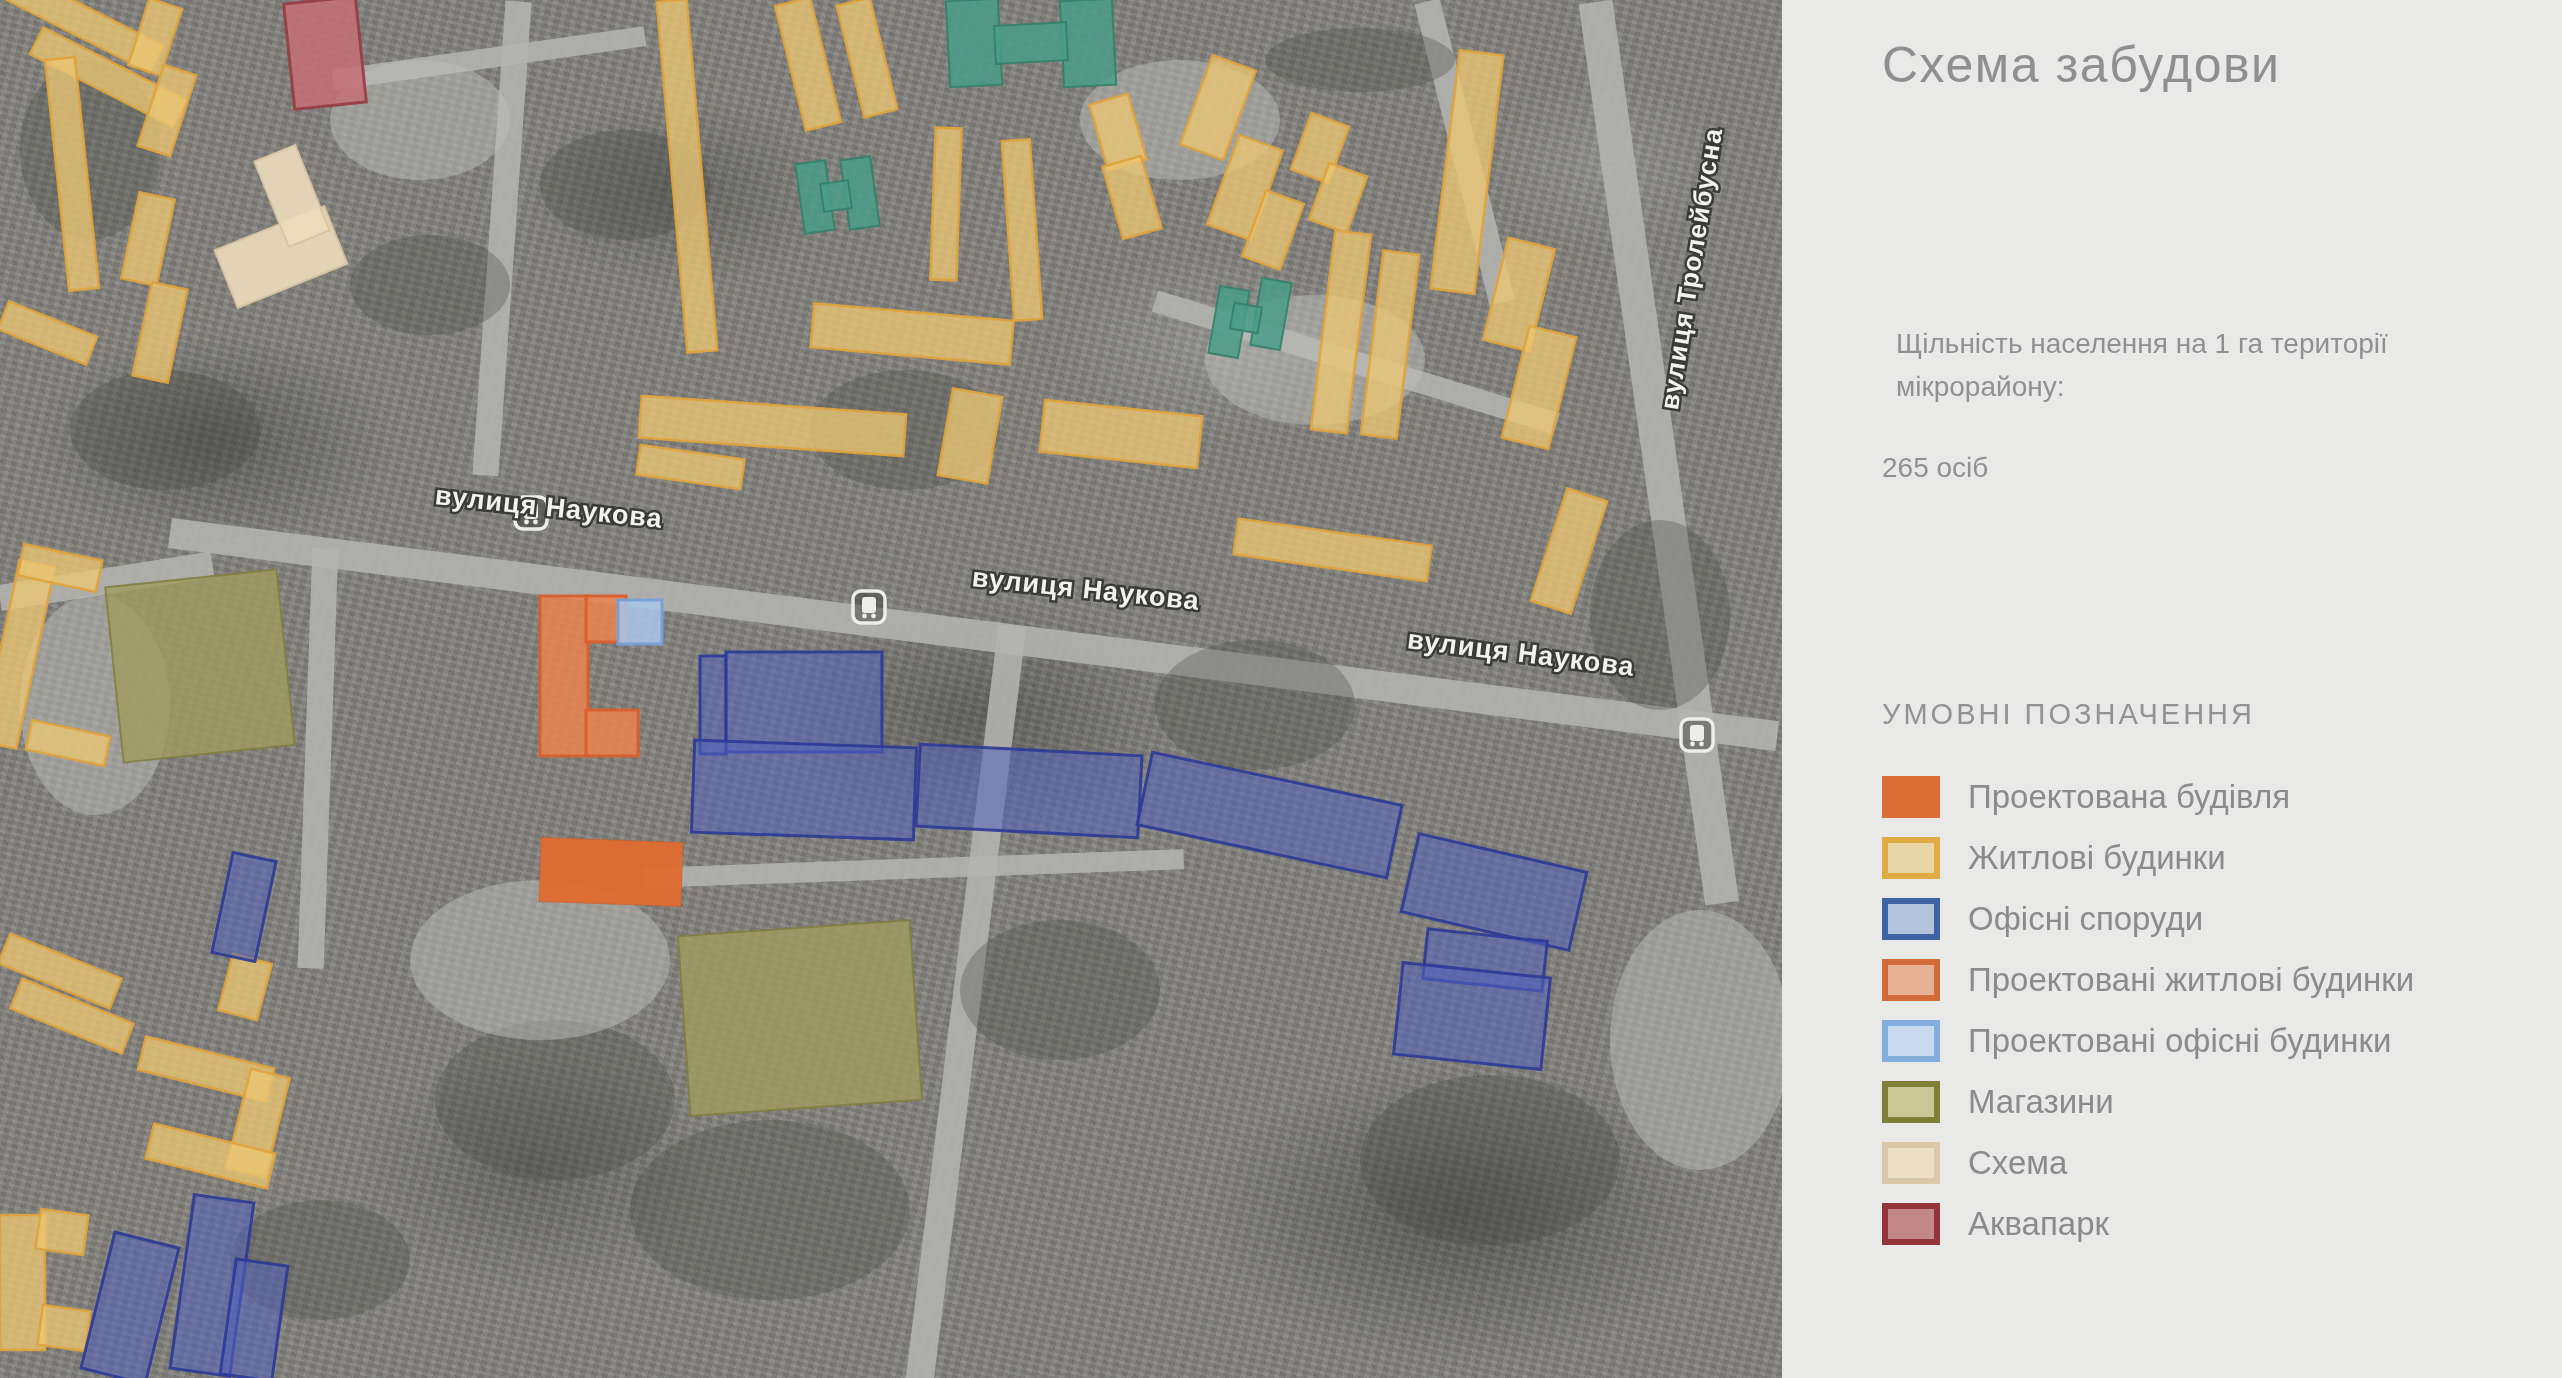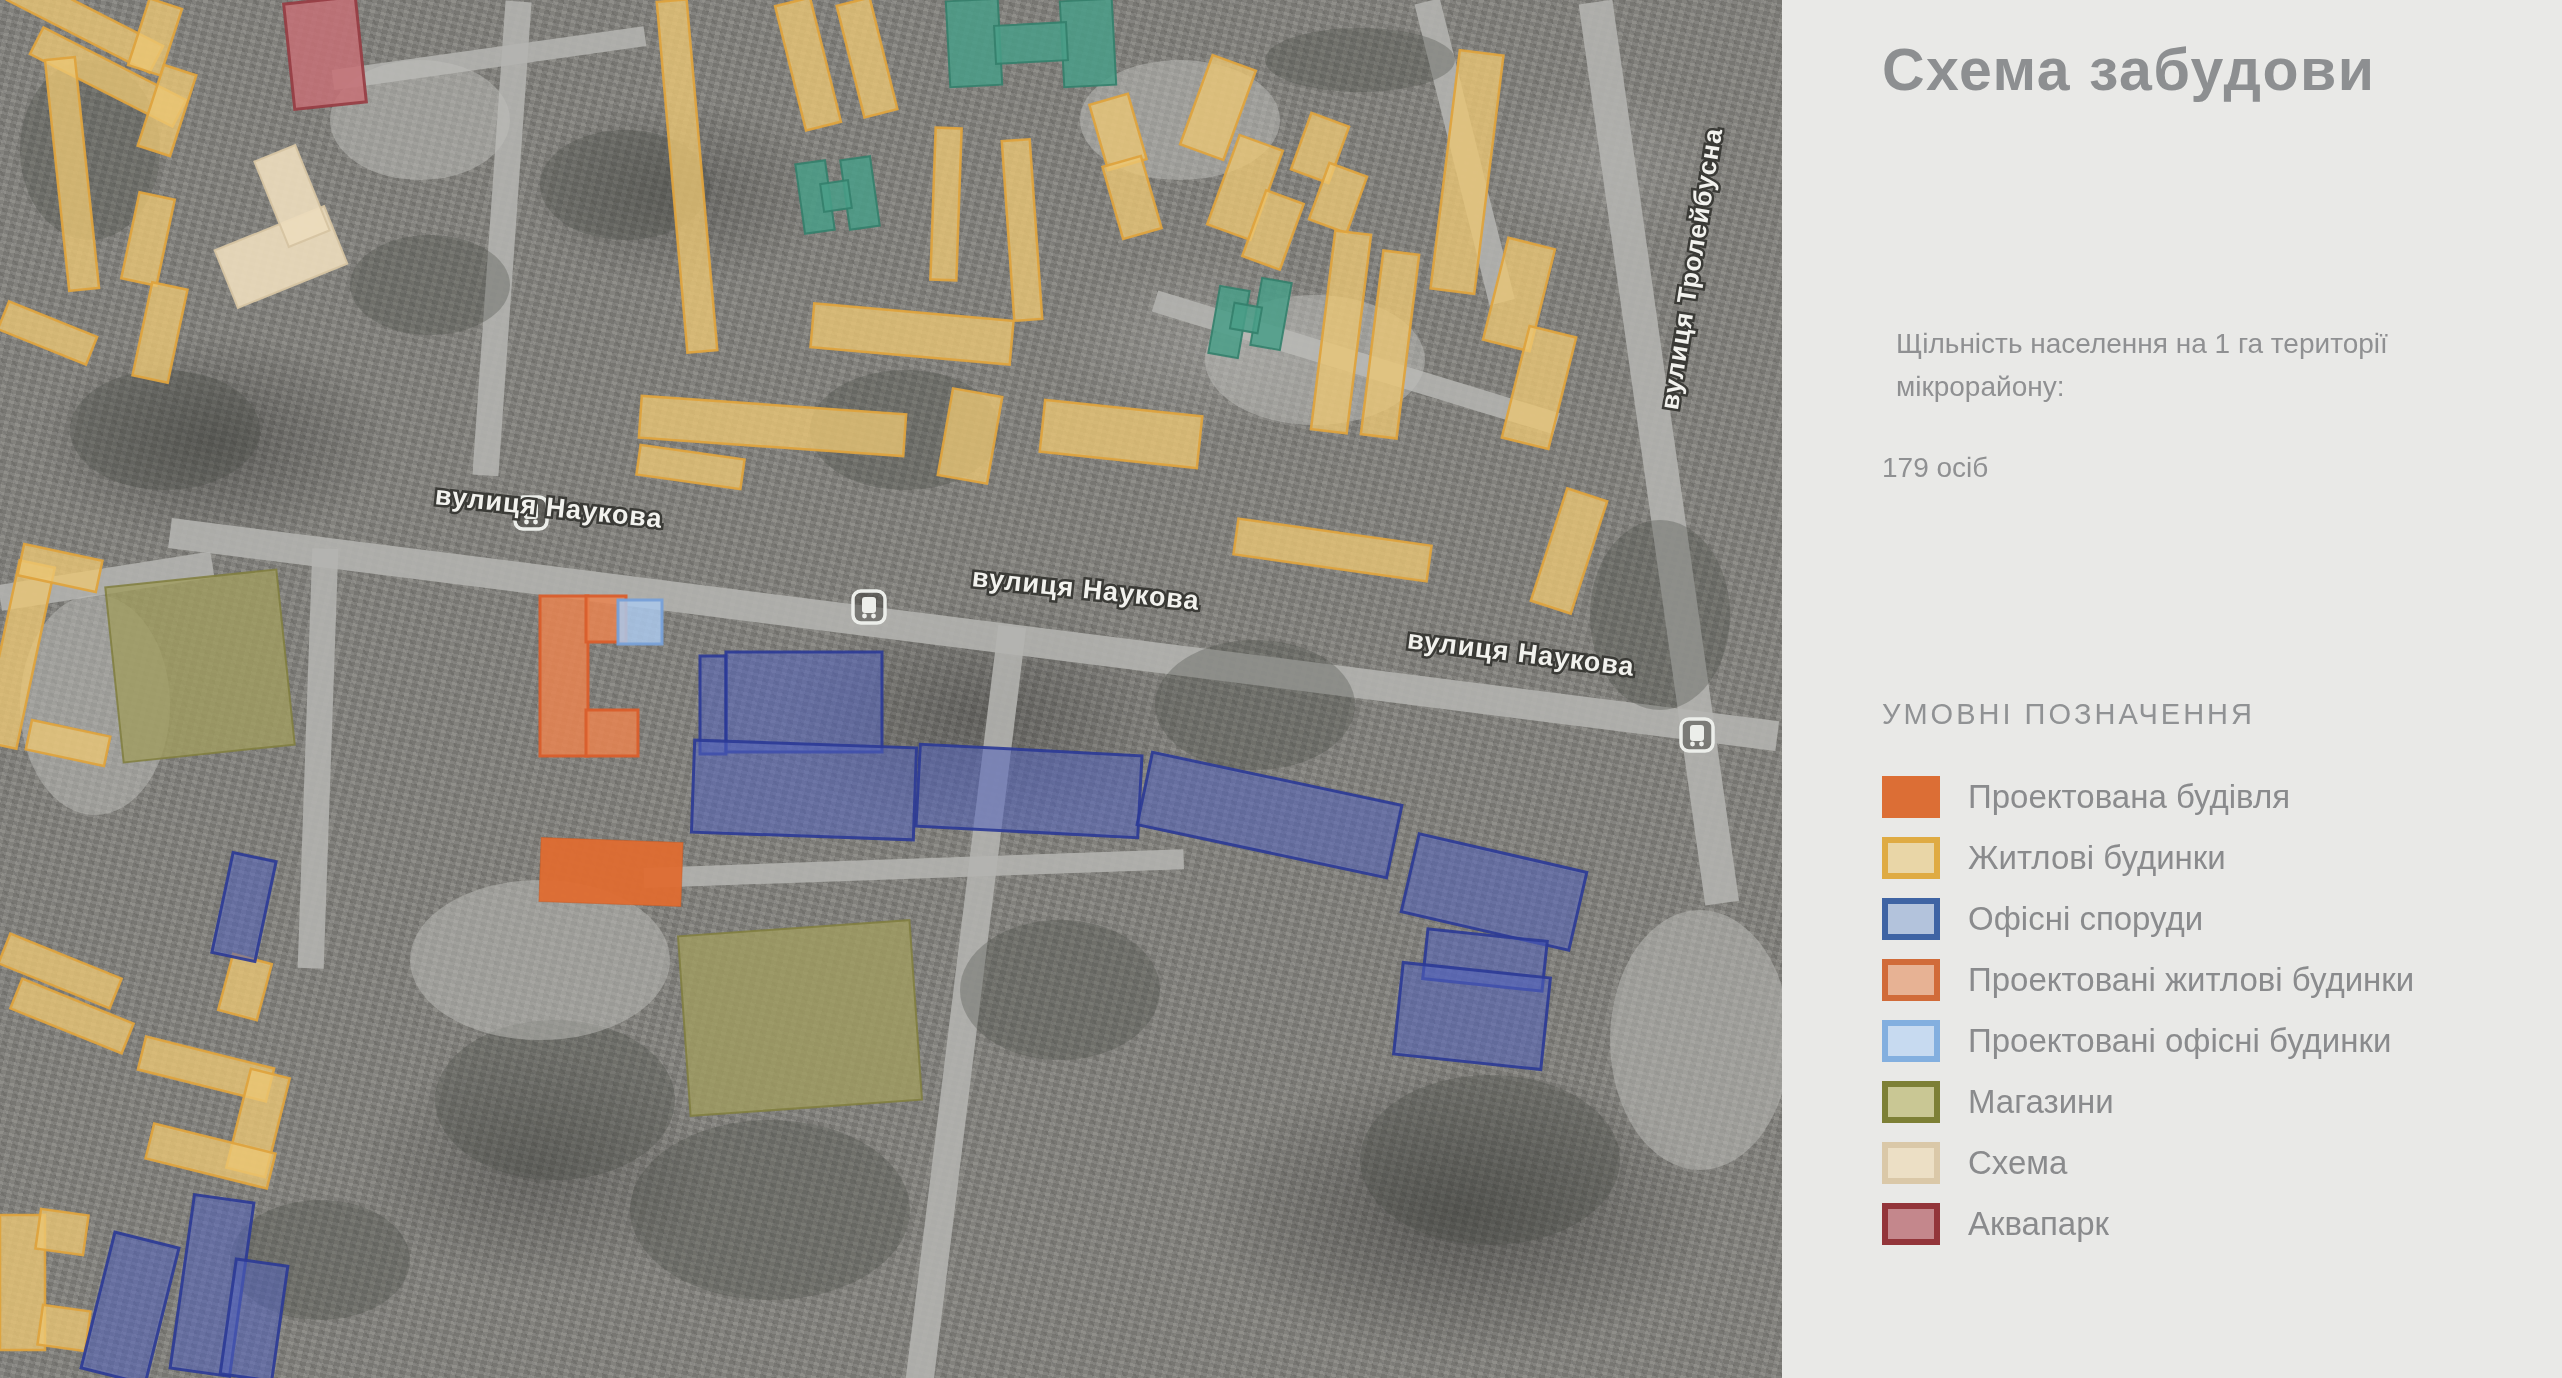--- a/index.html
+++ b/index.html
@@ -19,21 +19,21 @@
       repeating-linear-gradient(13deg, rgba(255,255,255,.05) 0 3px, rgba(0,0,0,.05) 3px 7px),
       repeating-linear-gradient(103deg, rgba(255,255,255,.04) 0 5px, rgba(0,0,0,.06) 5px 11px),
       repeating-linear-gradient(58deg, rgba(0,0,0,.05) 0 2px, transparent 2px 9px);
   }
   #map-svg{position:absolute;left:0;top:0;}
   .street-text{fill:#f2f2ee;stroke:#3a3a36;stroke-width:5px;paint-order:stroke;
     font-family:"Liberation Sans", sans-serif;font-weight:bold;letter-spacing:1px;}
   
   #sidebar{position:absolute;left:1782px;top:0;width:780px;height:1378px;
     background:#e9e9e7;color:#8d8f91;}
-  #sb-title{position:absolute;left:100px;top:36px;font-size:59px;font-weight:700;
+  #sb-title{position:absolute;left:100px;top:36px;font-size:50px;font-weight:400;
     letter-spacing:1.5px;color:#8d8f91;}
   #sb-density{position:absolute;left:100px;top:322px;width:580px;font-size:28px;
     line-height:1.55;color:#8f9092;margin-left:14px;}
   #sb-density-value{position:absolute;left:100px;top:452px;font-size:28px;color:#8f9092;}
   #sb-legend-title{position:absolute;left:100px;top:698px;font-size:29px;
     letter-spacing:3px;color:#909294;}
   #legend{position:absolute;left:100px;top:766px;}
   .lg-row{display:flex;align-items:center;height:61px;}
   .lg-swatch{width:58px;height:42px;box-sizing:border-box;border:6px solid transparent;
     flex:0 0 auto;}
@@ -171,21 +171,21 @@
         <text x="548" y="516" text-anchor="middle" font-size="27" class="street-text" transform="rotate(6 548 516)">вулиця Наукова</text>
         <text x="1085" y="598" text-anchor="middle" font-size="27" class="street-text" transform="rotate(6 1085 598)">вулиця Наукова</text>
         <text x="1520" y="662" text-anchor="middle" font-size="27" class="street-text" transform="rotate(7 1520 662)">вулиця Наукова</text>
         <text x="1700" y="270" text-anchor="middle" font-size="26" class="street-text" transform="rotate(-81 1700 270)">вулиця Тролейбусна</text>
       </svg>
   </div>
 
   <div id="sidebar">
     <div id="sb-title">Схема забудови</div>
     <div id="sb-density">Щільність населення на 1 га території мікрорайону:</div>
-    <div id="sb-density-value">179 осіб</div>
+    <div id="sb-density-value">265 осіб</div>
     <div id="sb-legend-title">УМОВНІ ПОЗНАЧЕННЯ</div>
     <div id="legend">
         <div class="lg-row">
           <div class="lg-swatch" style="background: rgb(220, 110, 53); border-color: rgb(220, 110, 53);"></div>
           <div class="lg-label">Проектована будівля</div>
         </div>
         <div class="lg-row">
           <div class="lg-swatch" style="background: rgb(233, 214, 167); border-color: rgb(223, 171, 67);"></div>
           <div class="lg-label">Житлові будинки</div>
         </div>

